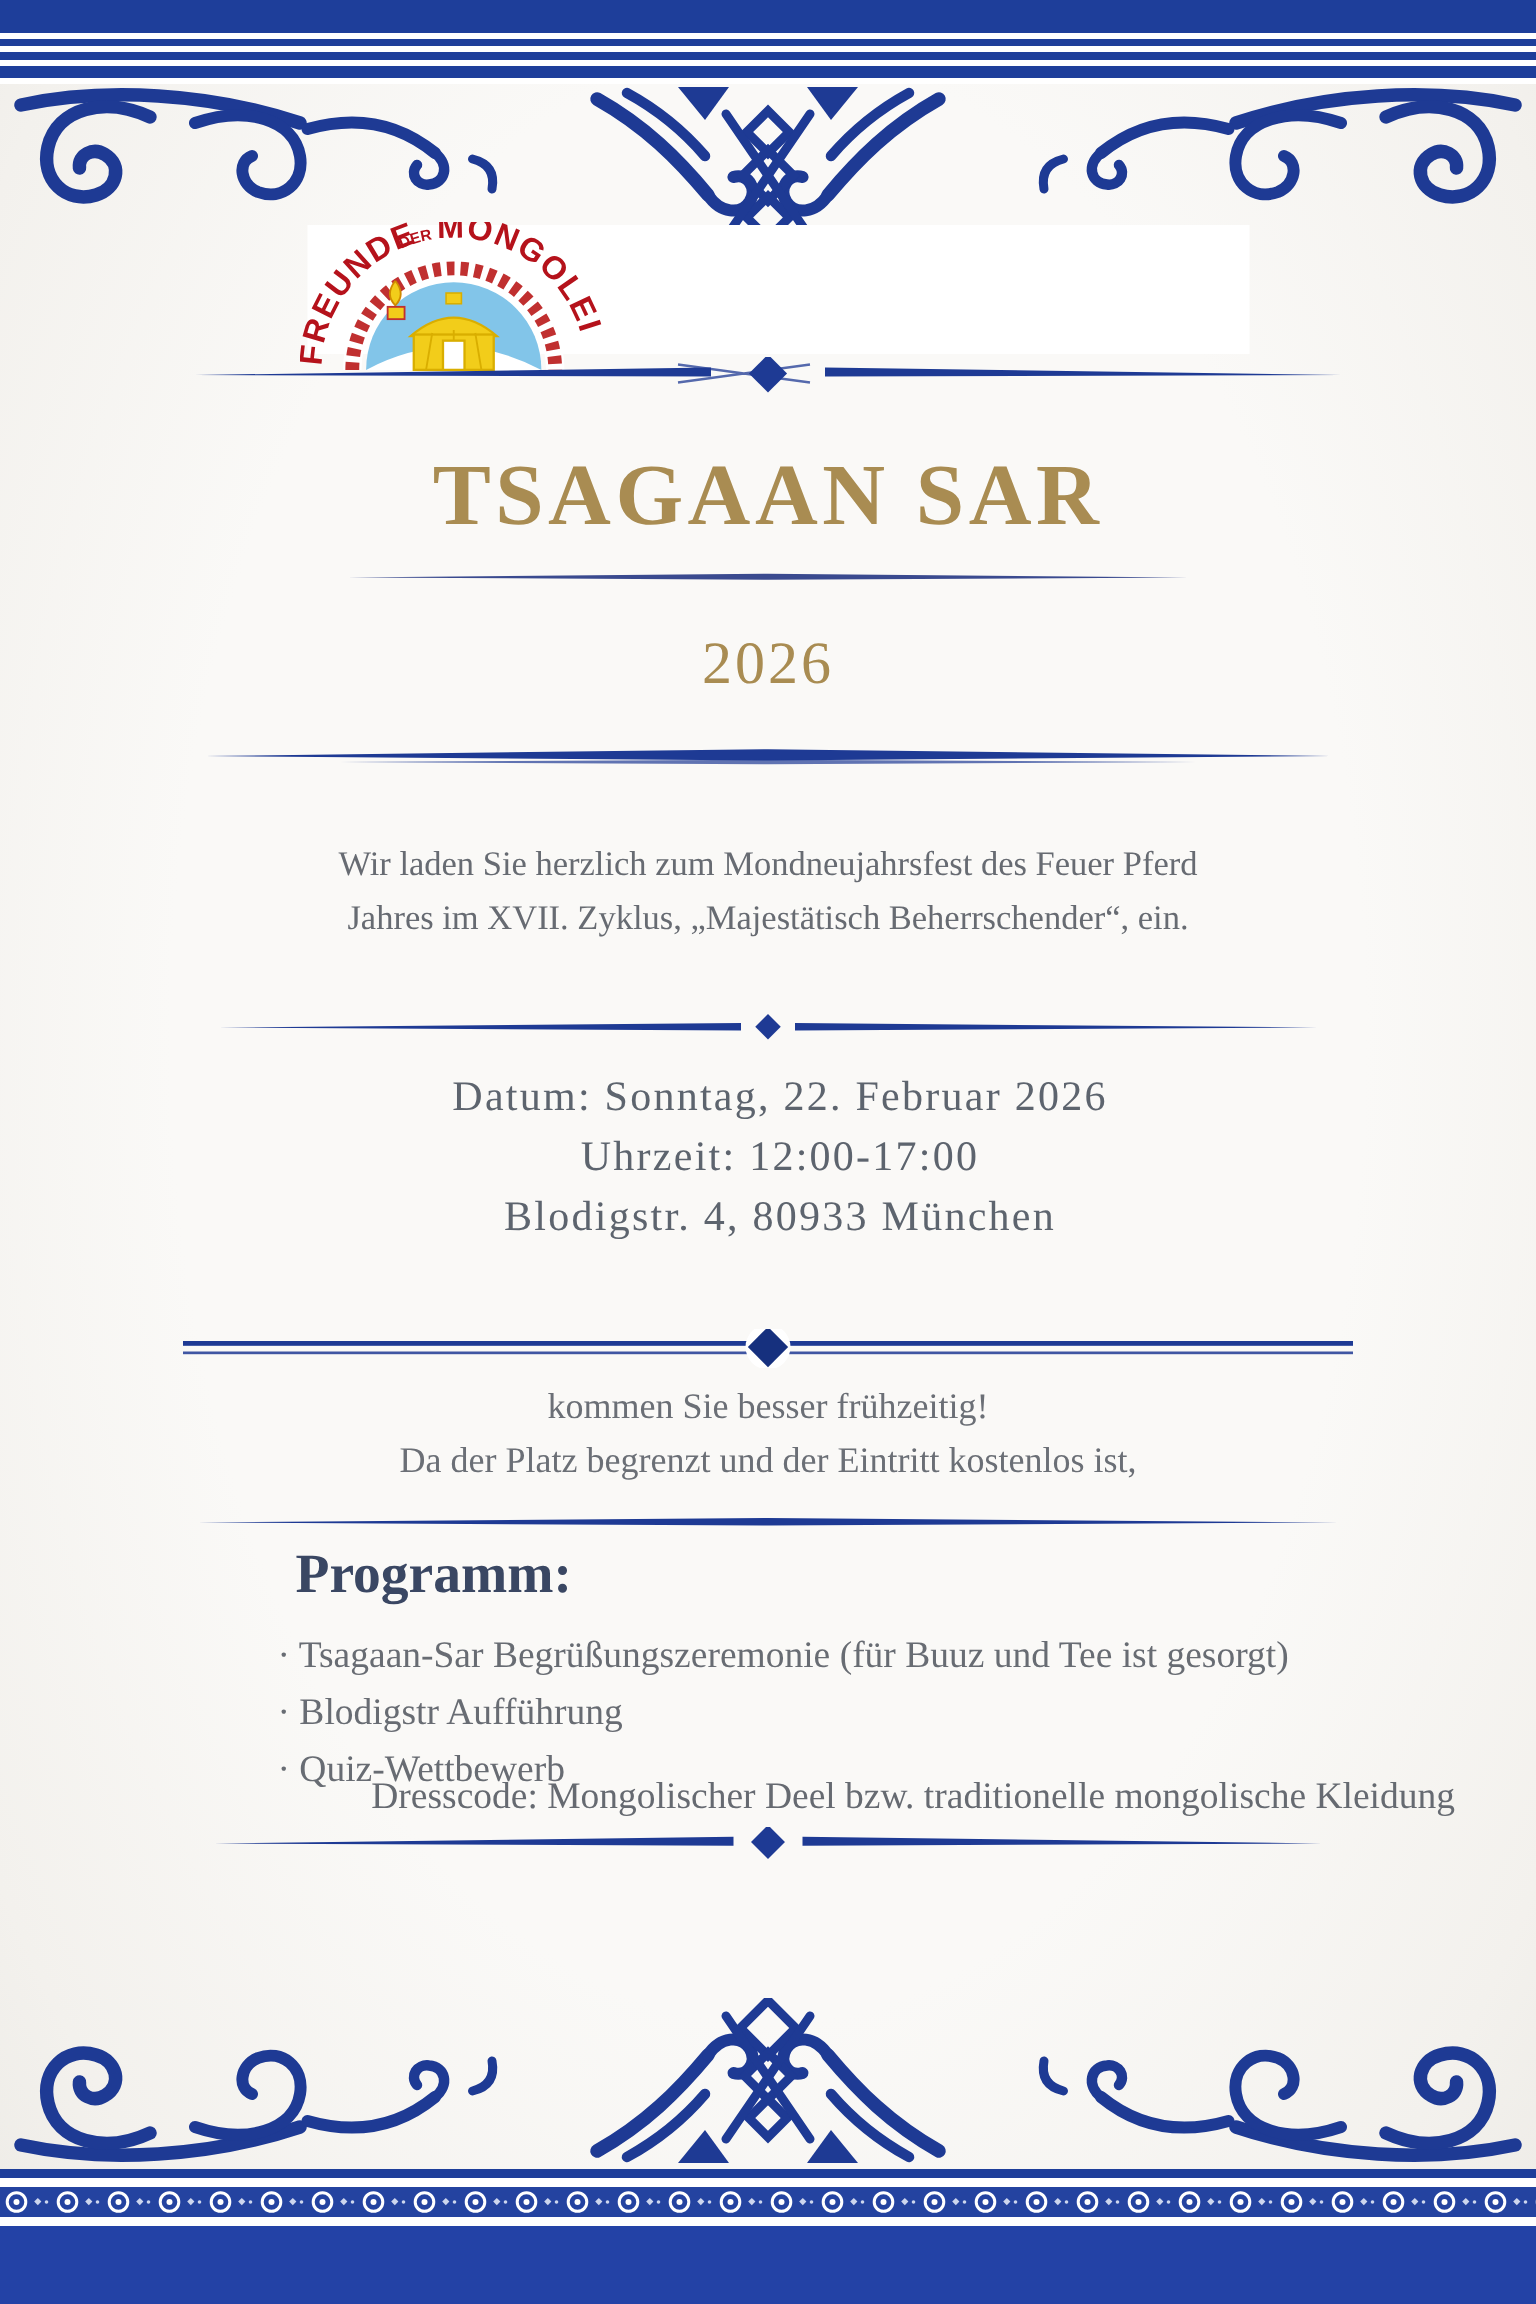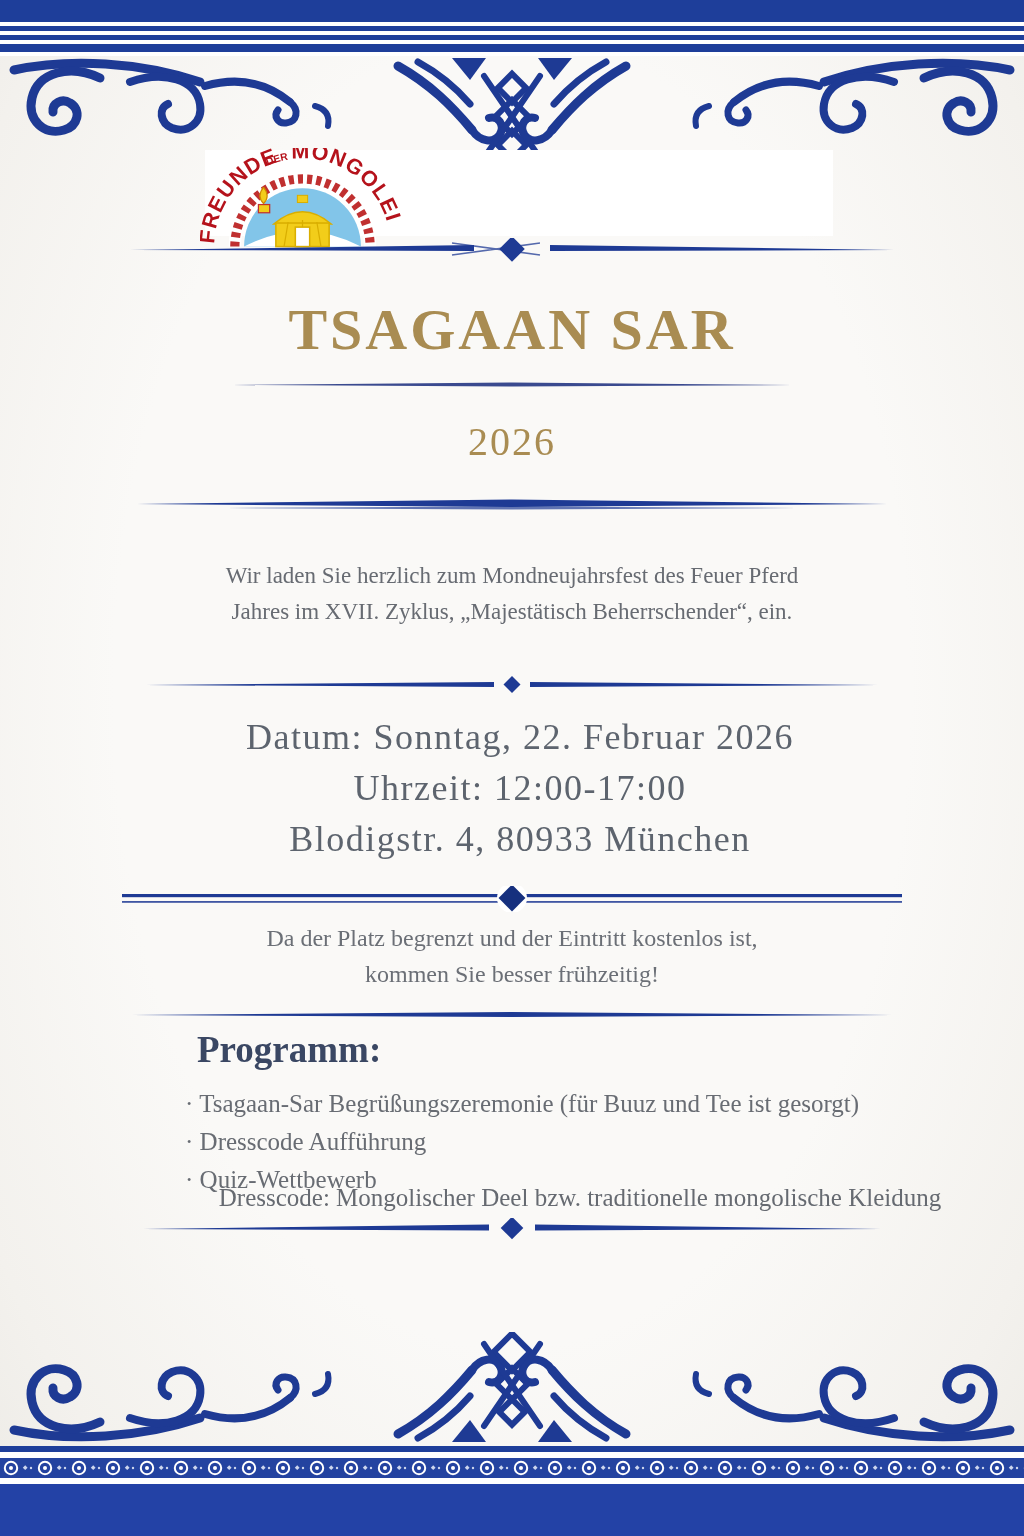--- a/index.html
+++ b/index.html
@@ -19,26 +19,26 @@
       #1e3e9a 35px,#1e3e9a 40px,
       #ffffff 40px,#ffffff 44px,
       #1e3e9a 44px,#1e3e9a 52px,
       #ffffff 52px,#ffffff 56px);}
 
   .logo-box{top:150px;left:205px;width:628px;height:86px;background:#ffffff;}
 
   .title{top:296px;font-size:58px;font-weight:700;letter-spacing:3px;color:#a98c52;}
   .year{top:418px;font-size:40px;font-weight:400;letter-spacing:2px;color:#a98c52;}
   .intro{top:558px;font-size:23px;color:#676b72;line-height:1.55;}
-  .details{top:712px;font-size:36px;color:#5d646e;letter-spacing:1.5px;line-height:1.42;margin-left:16px;}
+  .details{top:712px;font-size:28px;color:#5d646e;letter-spacing:1.5px;line-height:1.42;margin-left:16px;}
   .notice{top:920px;font-size:24px;color:#6b6f76;line-height:1.5;}
   .prog{top:1028px;left:185px;width:760px;text-align:left;}
   .prog-heading{font-size:37px;font-weight:700;color:#3a4763;margin:0 0 14px 12px;}
   .prog-item{font-size:25px;color:#686c73;line-height:1.52;}
-  .dresscode{top:1184px;left:190px;width:780px;font-size:25px;color:#666a71;text-align:center;}
+  .dresscode{top:1184px;left:190px;width:780px;font-size:25px;color:#666a71;text-align:right;}
   .thanks{top:1248px;font-size:26px;color:#6b6f76;line-height:1.55;}
 
   .divider{left:50%;transform:translateX(-50%);}
   .div-a{top:238px;} .div-b{top:378px;} .div-c{top:496px;} .div-d{top:676px;}
   .div-e{top:886px;} .div-f{top:1008px;} .div-g{top:1218px;}
 
   .top-ornament{top:56px;left:0;}
   .bottom-ornament{top:1332px;left:0;}
   .bottom-stack{top:1446px;left:0;width:1024px;}
   .b-line1{height:6px;background:#1e3e9a;}
@@ -159,37 +159,37 @@
   </div>
 
   <svg class="abs divider div-e" width="780" height="26" viewBox="0 0 780 26">
     <rect x="0" y="8" width="780" height="3.2" fill="#1e3a94"></rect>
     <rect x="0" y="15" width="780" height="1.8" fill="#1e3a94" opacity="0.85"></rect>
     <circle cx="390" cy="12" r="15" fill="#ffffff"></circle>
     <rect x="-9.5" y="-9.5" width="19" height="19" transform="translate(390,12) rotate(45)" fill="#16307e"></rect>
   </svg>
 
   <div class="abs centered notice">
+    <div>kommen Sie besser frühzeitig!</div>
     <div>Da der Platz begrenzt und der Eintritt kostenlos ist,</div>
-    <div>kommen Sie besser frühzeitig!</div>
   </div>
 
   <svg class="abs divider div-f" width="760" height="12" viewBox="0 0 760 12">
     <polygon points="0,7 380,4 760,7 380,9" fill="#1e3a94"></polygon>
   </svg>
 
   <div class="abs prog">
     <div class="prog-heading">Programm:</div>
     <div class="prog-item">
       <span>·</span>
       <span>Tsagaan-Sar Begrüßungszeremonie (für Buuz und Tee ist gesorgt)</span>
     </div>
     <div class="prog-item">
       <span>·</span>
-      <span>Dresscode Aufführung</span>
+      <span>Blodigstr Aufführung</span>
     </div>
     <div class="prog-item">
       <span>·</span>
       <span>Quiz-Wettbewerb</span>
     </div>
   </div>
 
   <div class="abs dresscode">Dresscode: Mongolischer Deel bzw. traditionelle mongolische Kleidung</div>
 
   <svg class="abs divider div-g" width="750" height="22" viewBox="0 0 750 22">

